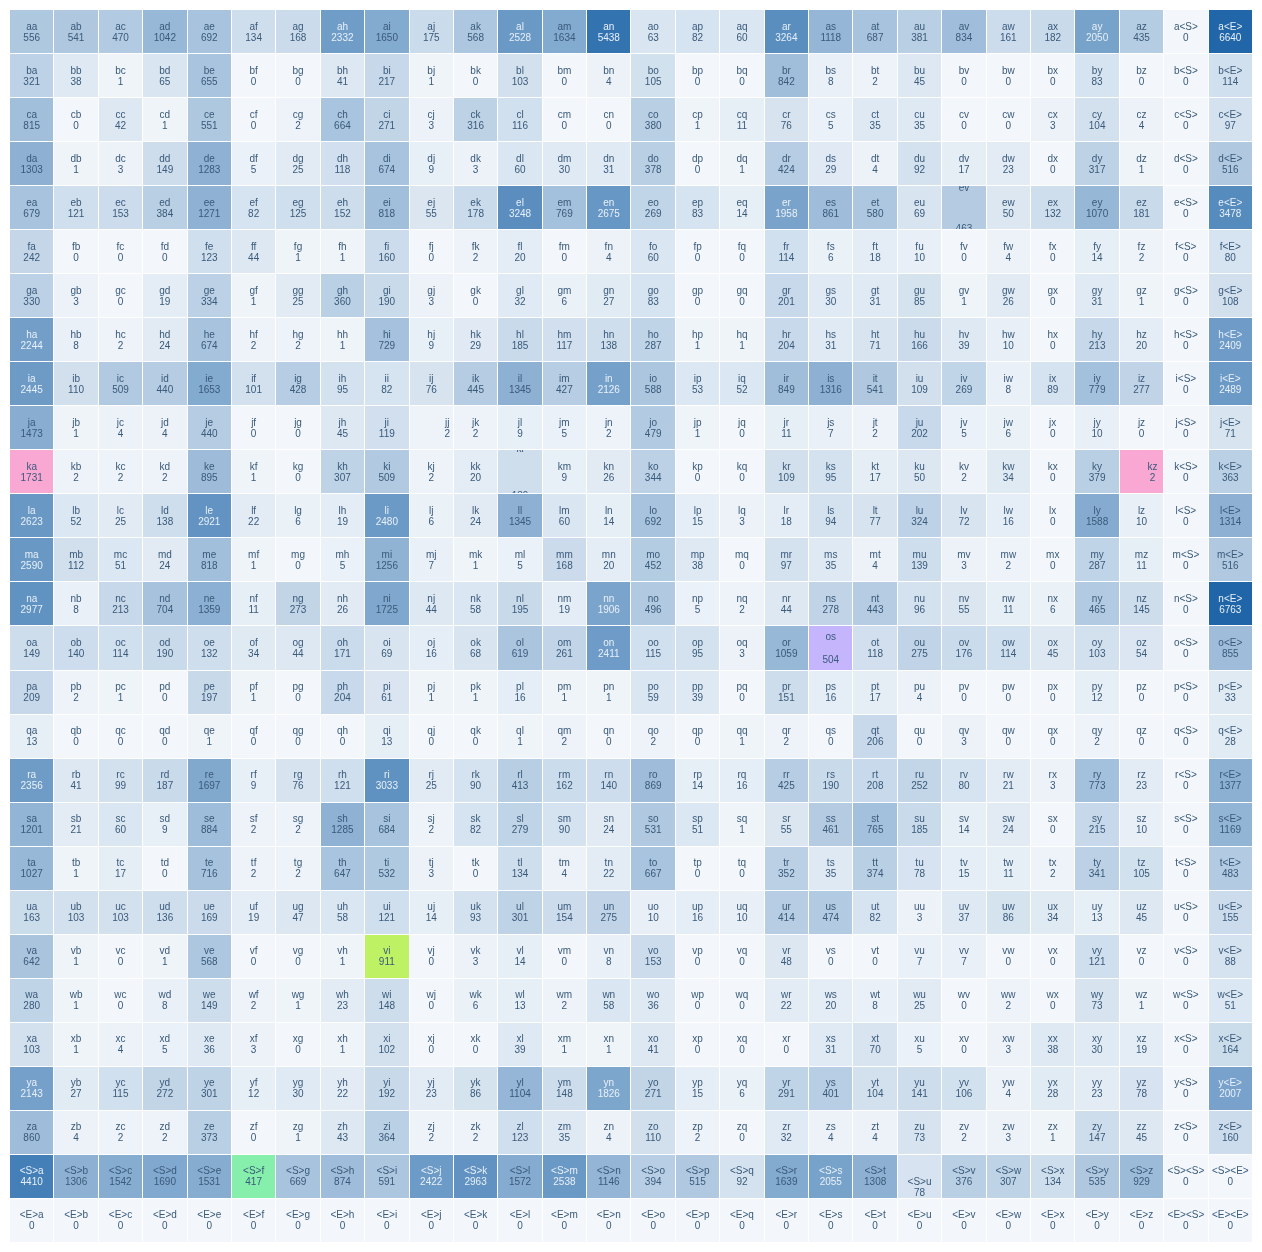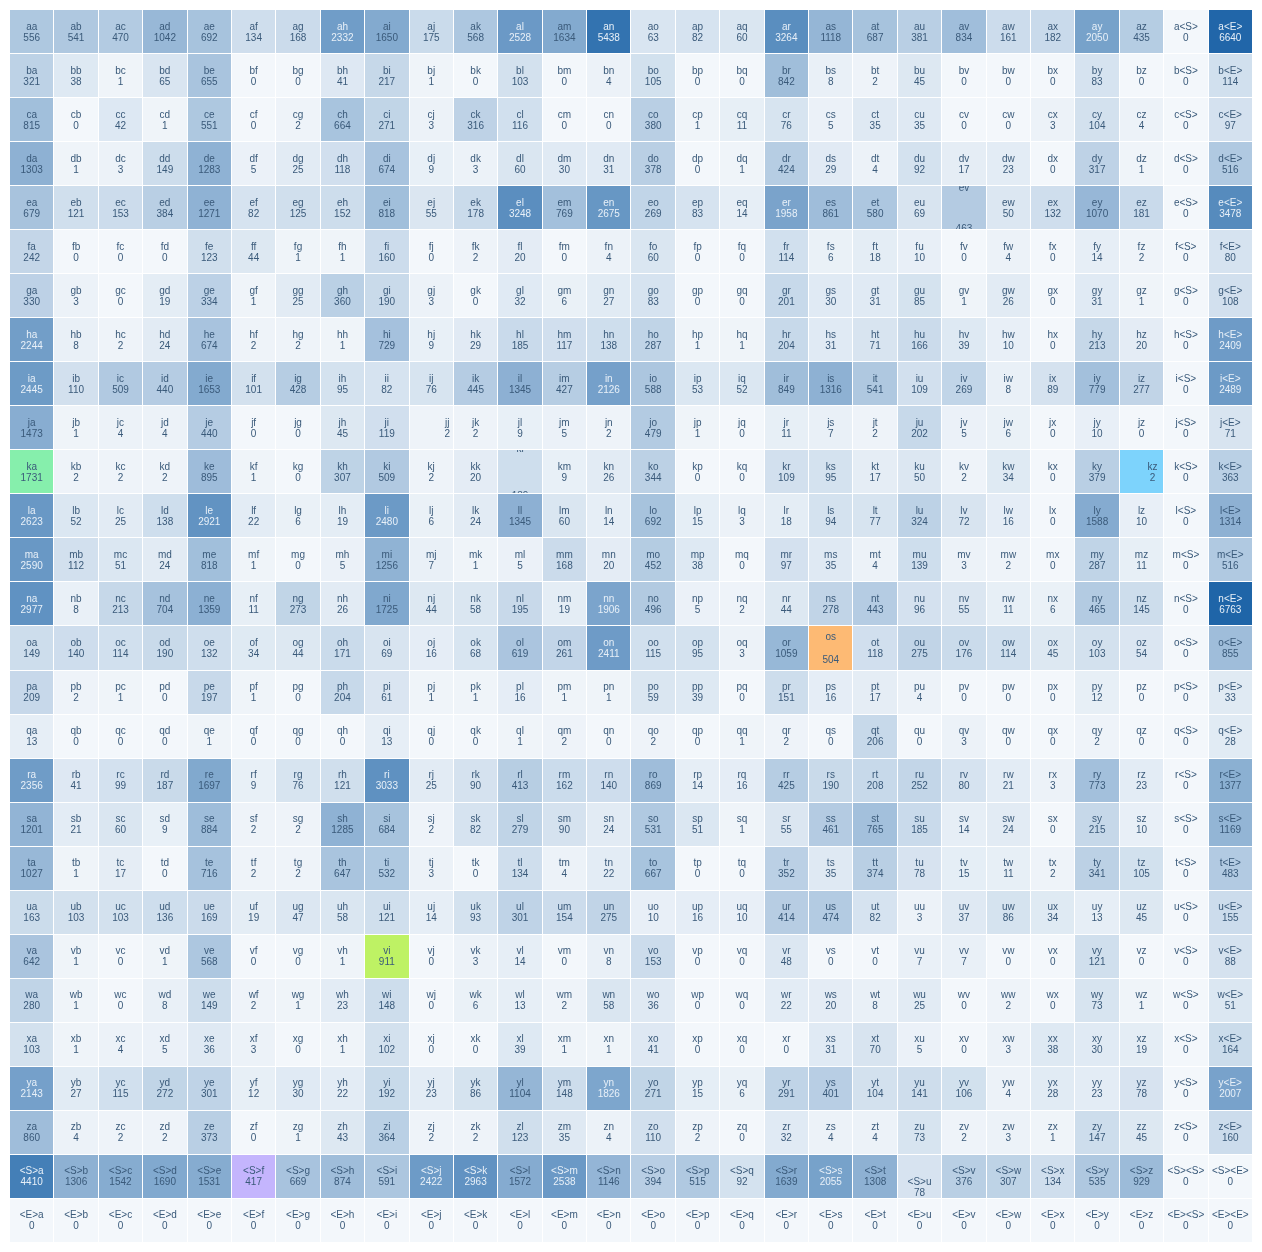--- a/index.html
+++ b/index.html
@@ -1147,21 +1147,21 @@
       <div class="val">0</div>
     </div>
     <div class="cell" style="background: rgb(243, 247, 251);">
       <div class="lbl">j&lt;S&gt;</div>
       <div class="val">0</div>
     </div>
     <div class="cell" style="background: rgb(216, 228, 240);">
       <div class="lbl">j&lt;E&gt;</div>
       <div class="val">71</div>
     </div>
-    <div class="cell" style="background: #86efac;">
+    <div class="cell" style="background: #f9a8d4;">
       <div class="lbl">ka</div>
       <div class="val">1731</div>
     </div>
     <div class="cell" style="background: rgb(238, 243, 249);">
       <div class="lbl">kb</div>
       <div class="val">2</div>
     </div>
     <div class="cell" style="background: rgb(238, 243, 249);">
       <div class="lbl">kc</div>
       <div class="val">2</div>
@@ -1247,21 +1247,21 @@
       <div class="val">34</div>
     </div>
     <div class="cell" style="background: rgb(243, 247, 251);">
       <div class="lbl">kx</div>
       <div class="val">0</div>
     </div>
     <div class="cell" style="background: rgb(185, 207, 228);">
       <div class="lbl">ky</div>
       <div class="val">379</div>
     </div>
-    <div class="cell" style="background: #7dd3fc; padding-left: 22px;">
+    <div class="cell" style="background: #f9a8d4; padding-left: 22px;">
       <div class="lbl">kz</div>
       <div class="val">2</div>
     </div>
     <div class="cell" style="background: rgb(243, 247, 251);">
       <div class="lbl">k&lt;S&gt;</div>
       <div class="val">0</div>
     </div>
     <div class="cell" style="background: rgb(186, 208, 229);">
       <div class="lbl">k&lt;E&gt;</div>
       <div class="val">363</div>
@@ -1667,21 +1667,21 @@
       <div class="val">95</div>
     </div>
     <div class="cell" style="background: rgb(236, 242, 248);">
       <div class="lbl">oq</div>
       <div class="val">3</div>
     </div>
     <div class="cell" style="background: rgb(151, 184, 215);">
       <div class="lbl">or</div>
       <div class="val">1059</div>
     </div>
-    <div class="cell" style="background: #fdba74; gap: 12px;">
+    <div class="cell" style="background: #c4b5fd; gap: 12px;">
       <div class="lbl">os</div>
       <div class="val">504</div>
     </div>
     <div class="cell" style="background: rgb(209, 223, 238);">
       <div class="lbl">ot</div>
       <div class="val">118</div>
     </div>
     <div class="cell" style="background: rgb(193, 212, 231);">
       <div class="lbl">ou</div>
       <div class="val">275</div>
@@ -2959,21 +2959,21 @@
       <div class="val">1542</div>
     </div>
     <div class="cell" style="background: rgb(129, 169, 207);">
       <div class="lbl">&lt;S&gt;d</div>
       <div class="val">1690</div>
     </div>
     <div class="cell" style="background: rgb(134, 172, 208);">
       <div class="lbl">&lt;S&gt;e</div>
       <div class="val">1531</div>
     </div>
-    <div class="cell" style="background: #c4b5fd;">
+    <div class="cell" style="background: #86efac;">
       <div class="lbl">&lt;S&gt;f</div>
       <div class="val">417</div>
     </div>
     <div class="cell" style="background: rgb(168, 195, 222);">
       <div class="lbl">&lt;S&gt;g</div>
       <div class="val">669</div>
     </div>
     <div class="cell" style="background: rgb(159, 189, 218);">
       <div class="lbl">&lt;S&gt;h</div>
       <div class="val">874</div>

